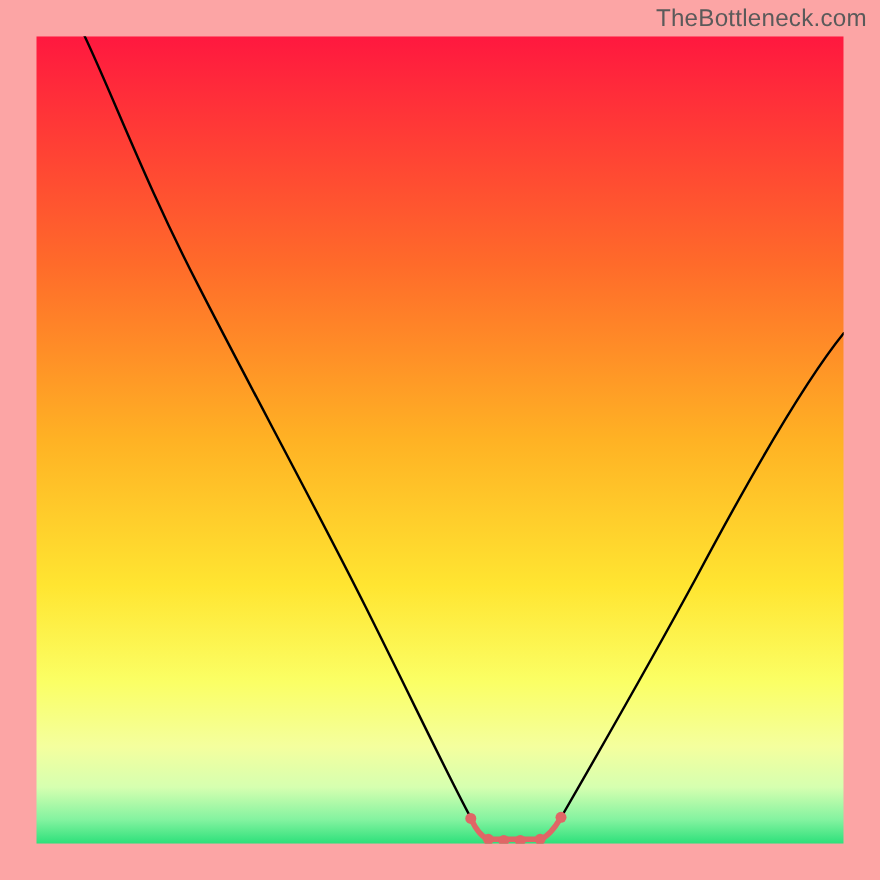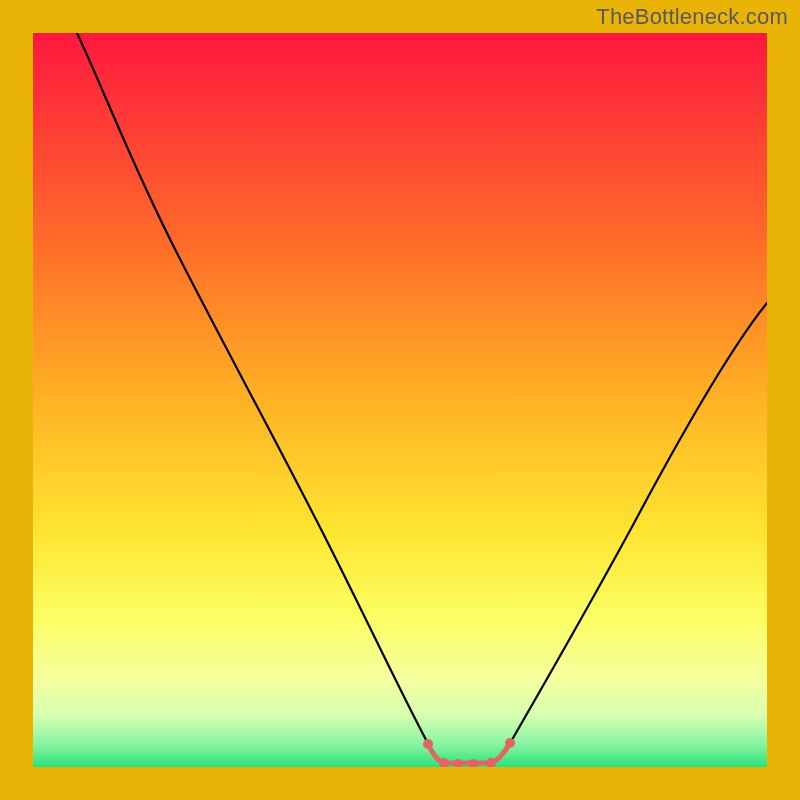--- a/index.html
+++ b/index.html
@@ -10,21 +10,21 @@
     background: #000000;
     overflow: hidden;
     font-family: Arial, Helvetica, sans-serif;
   }
   .frame {
     position: absolute;
     left: 0;
     top: 0;
     width: 800px;
     height: 800px;
-    background: #eab308;
+    background: #fca5a5;
   }
   .watermark {
     position: absolute;
     top: 4px;
     right: 12px;
     color: #5a5a5a;
     font-size: 22px;
     font-weight: 500;
     letter-spacing: 0.2px;
     user-select: none;

